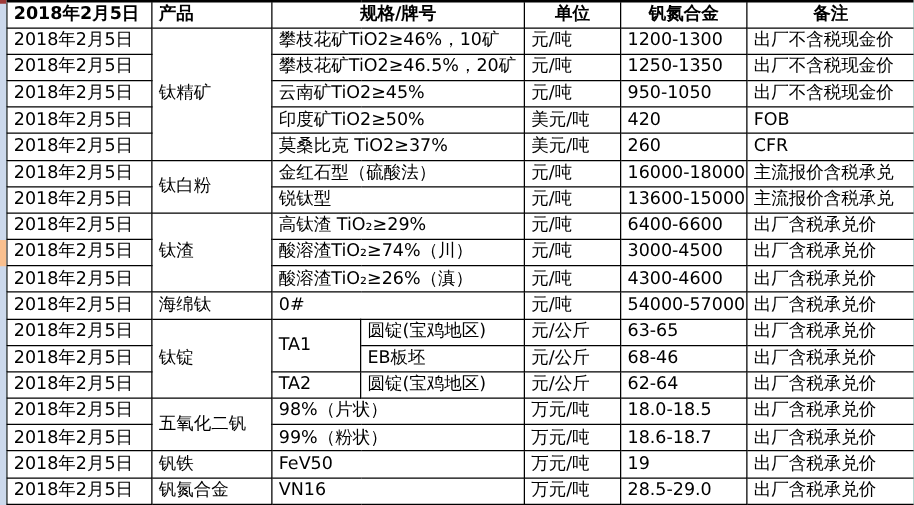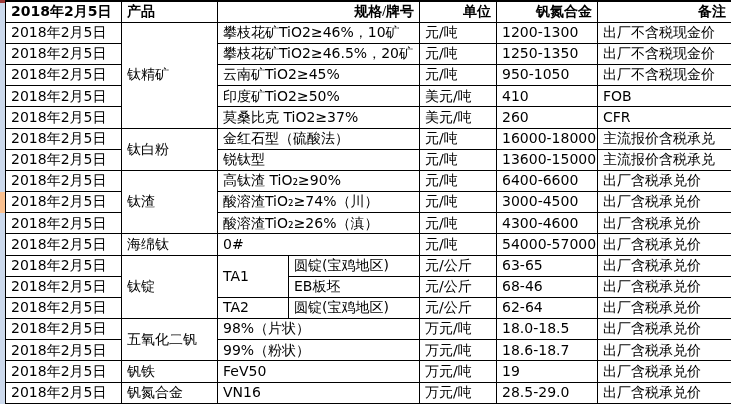--- a/index.html
+++ b/index.html
@@ -47,21 +47,21 @@
     padding: 1px 5px;
     text-align: left;
     vertical-align: middle;
     white-space: nowrap;
     overflow: hidden;
     font-weight: normal;
     line-height: 1.1;
   }
   table.price tr { height: 21px; }
   table.price tr.hdr th { font-weight: bold; }
-  table.price tr.hdr th.c { text-align: right; font-family: Liberation Serif, serif; }
+  table.price tr.hdr th.c { text-align: center; }
   td.product { font-weight: bold; }
   table.price { border-top: 2px solid #000; }
 </style>
 </head>
 <body>
 
 <div class="stage">
 
   <div class="edge-strip">
     <div class="edge-cap"></div>
@@ -108,21 +108,21 @@
       <td>2018年2月5日</td>
       <td colspan="2">云南矿TiO2≥45%</td>
       <td>元/吨</td>
       <td>950-1050</td>
       <td>出厂不含税现金价</td>
     </tr>
     <tr>
       <td>2018年2月5日</td>
       <td colspan="2">印度矿TiO2≥50%</td>
       <td>美元/吨</td>
-      <td>410</td>
+      <td>420</td>
       <td>FOB</td>
     </tr>
     <tr>
       <td>2018年2月5日</td>
       <td colspan="2">莫桑比克 TiO2≥37%</td>
       <td>美元/吨</td>
       <td>260</td>
       <td>CFR</td>
     </tr>
 
@@ -138,21 +138,21 @@
       <td>2018年2月5日</td>
       <td colspan="2">锐钛型</td>
       <td>元/吨</td>
       <td>13600-15000</td>
       <td>主流报价含税承兑</td>
     </tr>
 
     <tr>
       <td>2018年2月5日</td>
       <td class="product" rowspan="3">钛渣</td>
-      <td colspan="2">高钛渣 TiO₂≥90%</td>
+      <td colspan="2">高钛渣 TiO₂≥29%</td>
       <td>元/吨</td>
       <td>6400-6600</td>
       <td>出厂含税承兑价</td>
     </tr>
     <tr>
       <td>2018年2月5日</td>
       <td colspan="2">酸溶渣TiO₂≥74%（川）</td>
       <td>元/吨</td>
       <td>3000-4500</td>
       <td>出厂含税承兑价</td>

